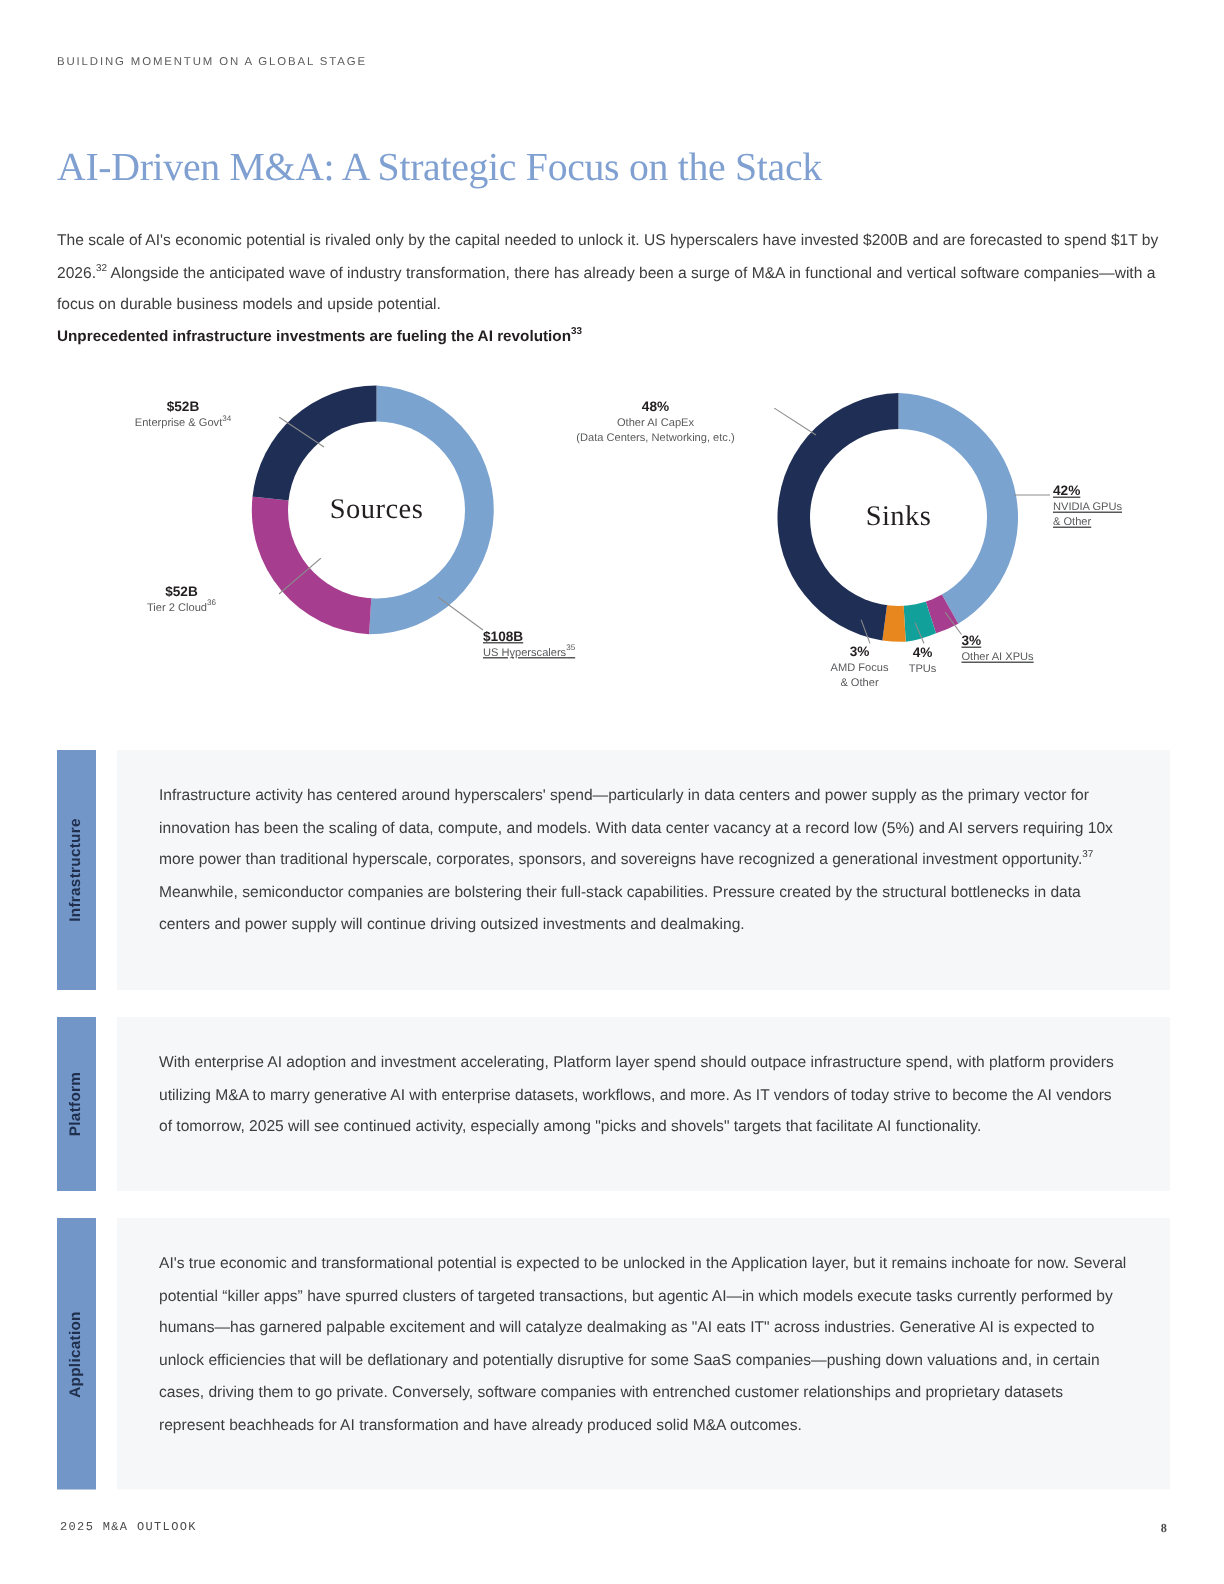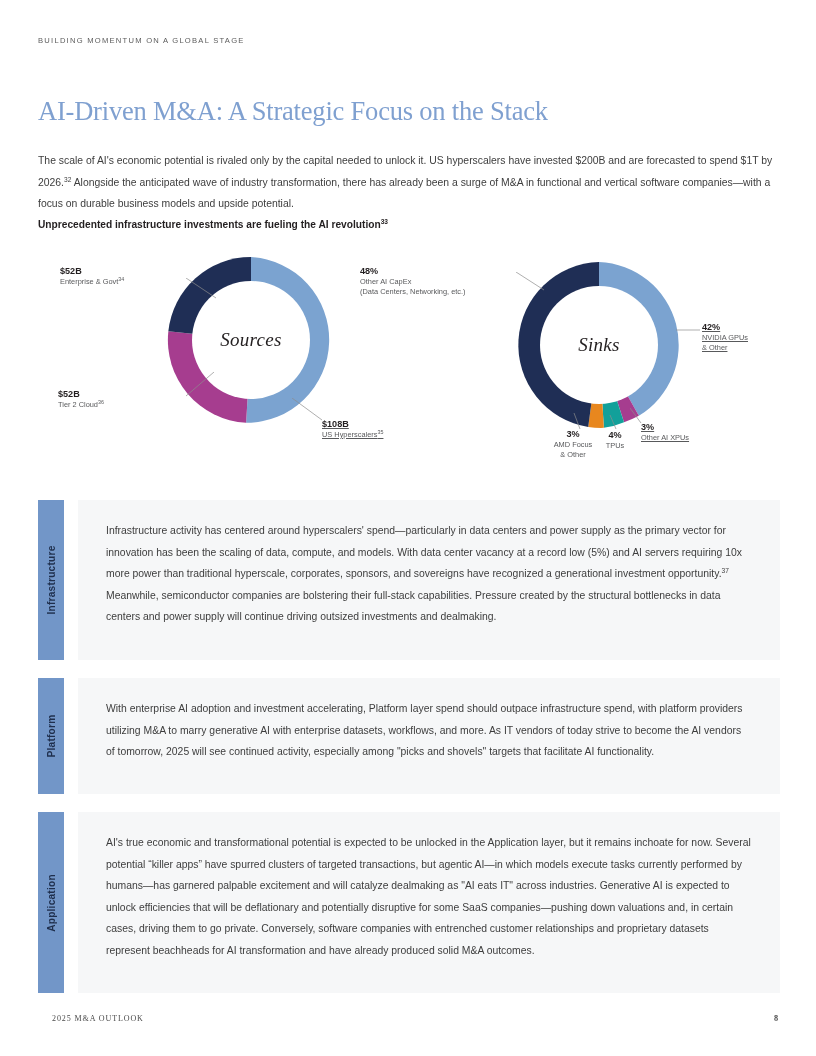--- a/index.html
+++ b/index.html
@@ -73,21 +73,21 @@
   .chart-heading sup { font-size: 6.6px; vertical-align: super; line-height: 0; }
 
   
   .charts {
     position: absolute;
     left: 0;
     top: 240px;
     width: 816px;
     height: 250px;
   }
-  .donut-wrap { position: absolute; font-style: italic; }
+  .donut-wrap { position: absolute; }
   .donut-svg { display: block; }
   .donut-center-label {
     position: absolute;
     width: 100%;
     text-align: center;
     font-family: "Liberation Serif", serif;
     font-size: 19px;
     color: #231f20;
     letter-spacing: 0.3px;
   }
@@ -102,21 +102,21 @@
   .callout .val {
     font-weight: bold;
     font-size: 9.1px;
     color: #231f20;
     display: block;
     line-height: 11px;
   }
   .callout .val.inline {
     display: inline;
   }
-  .callout.ta-r { text-align: left; }
+  .callout.ta-r { text-align: center; }
   .callout.ta-c { text-align: center; }
   .callout.ta-l { text-align: left; text-decoration: underline; }
   .callout sup { font-size: 5.4px; vertical-align: super; line-height: 0; }
 
   .leader { position: absolute; }
 
   
   .layers {
     position: absolute;
     left: 38px;
@@ -153,26 +153,26 @@
     padding: 20px 28px 20px 28px;
     font-size: 10.4px;
     line-height: 21.5px;
     color: #3d3d3d;
   }
   .layer-body sup { font-size: 6.6px; vertical-align: super; line-height: 0; }
 
   
   .footer-left {
     position: absolute;
-    left: 52px;
+    left: 40px;
     top: 1014px;
     font-size: 8px;
     letter-spacing: 0.9px;
     color: #4a4a4a;
-    font-family: Liberation Serif, serif;
+    font-family: Liberation Mono, monospace;
   }
   .footer-right {
     position: absolute;
     right: 38px;
     top: 1014px;
     font-size: 8.2px;
     font-weight: bold;
     color: #4a4a4a;
     font-family: "Liberation Serif", serif;
   }

